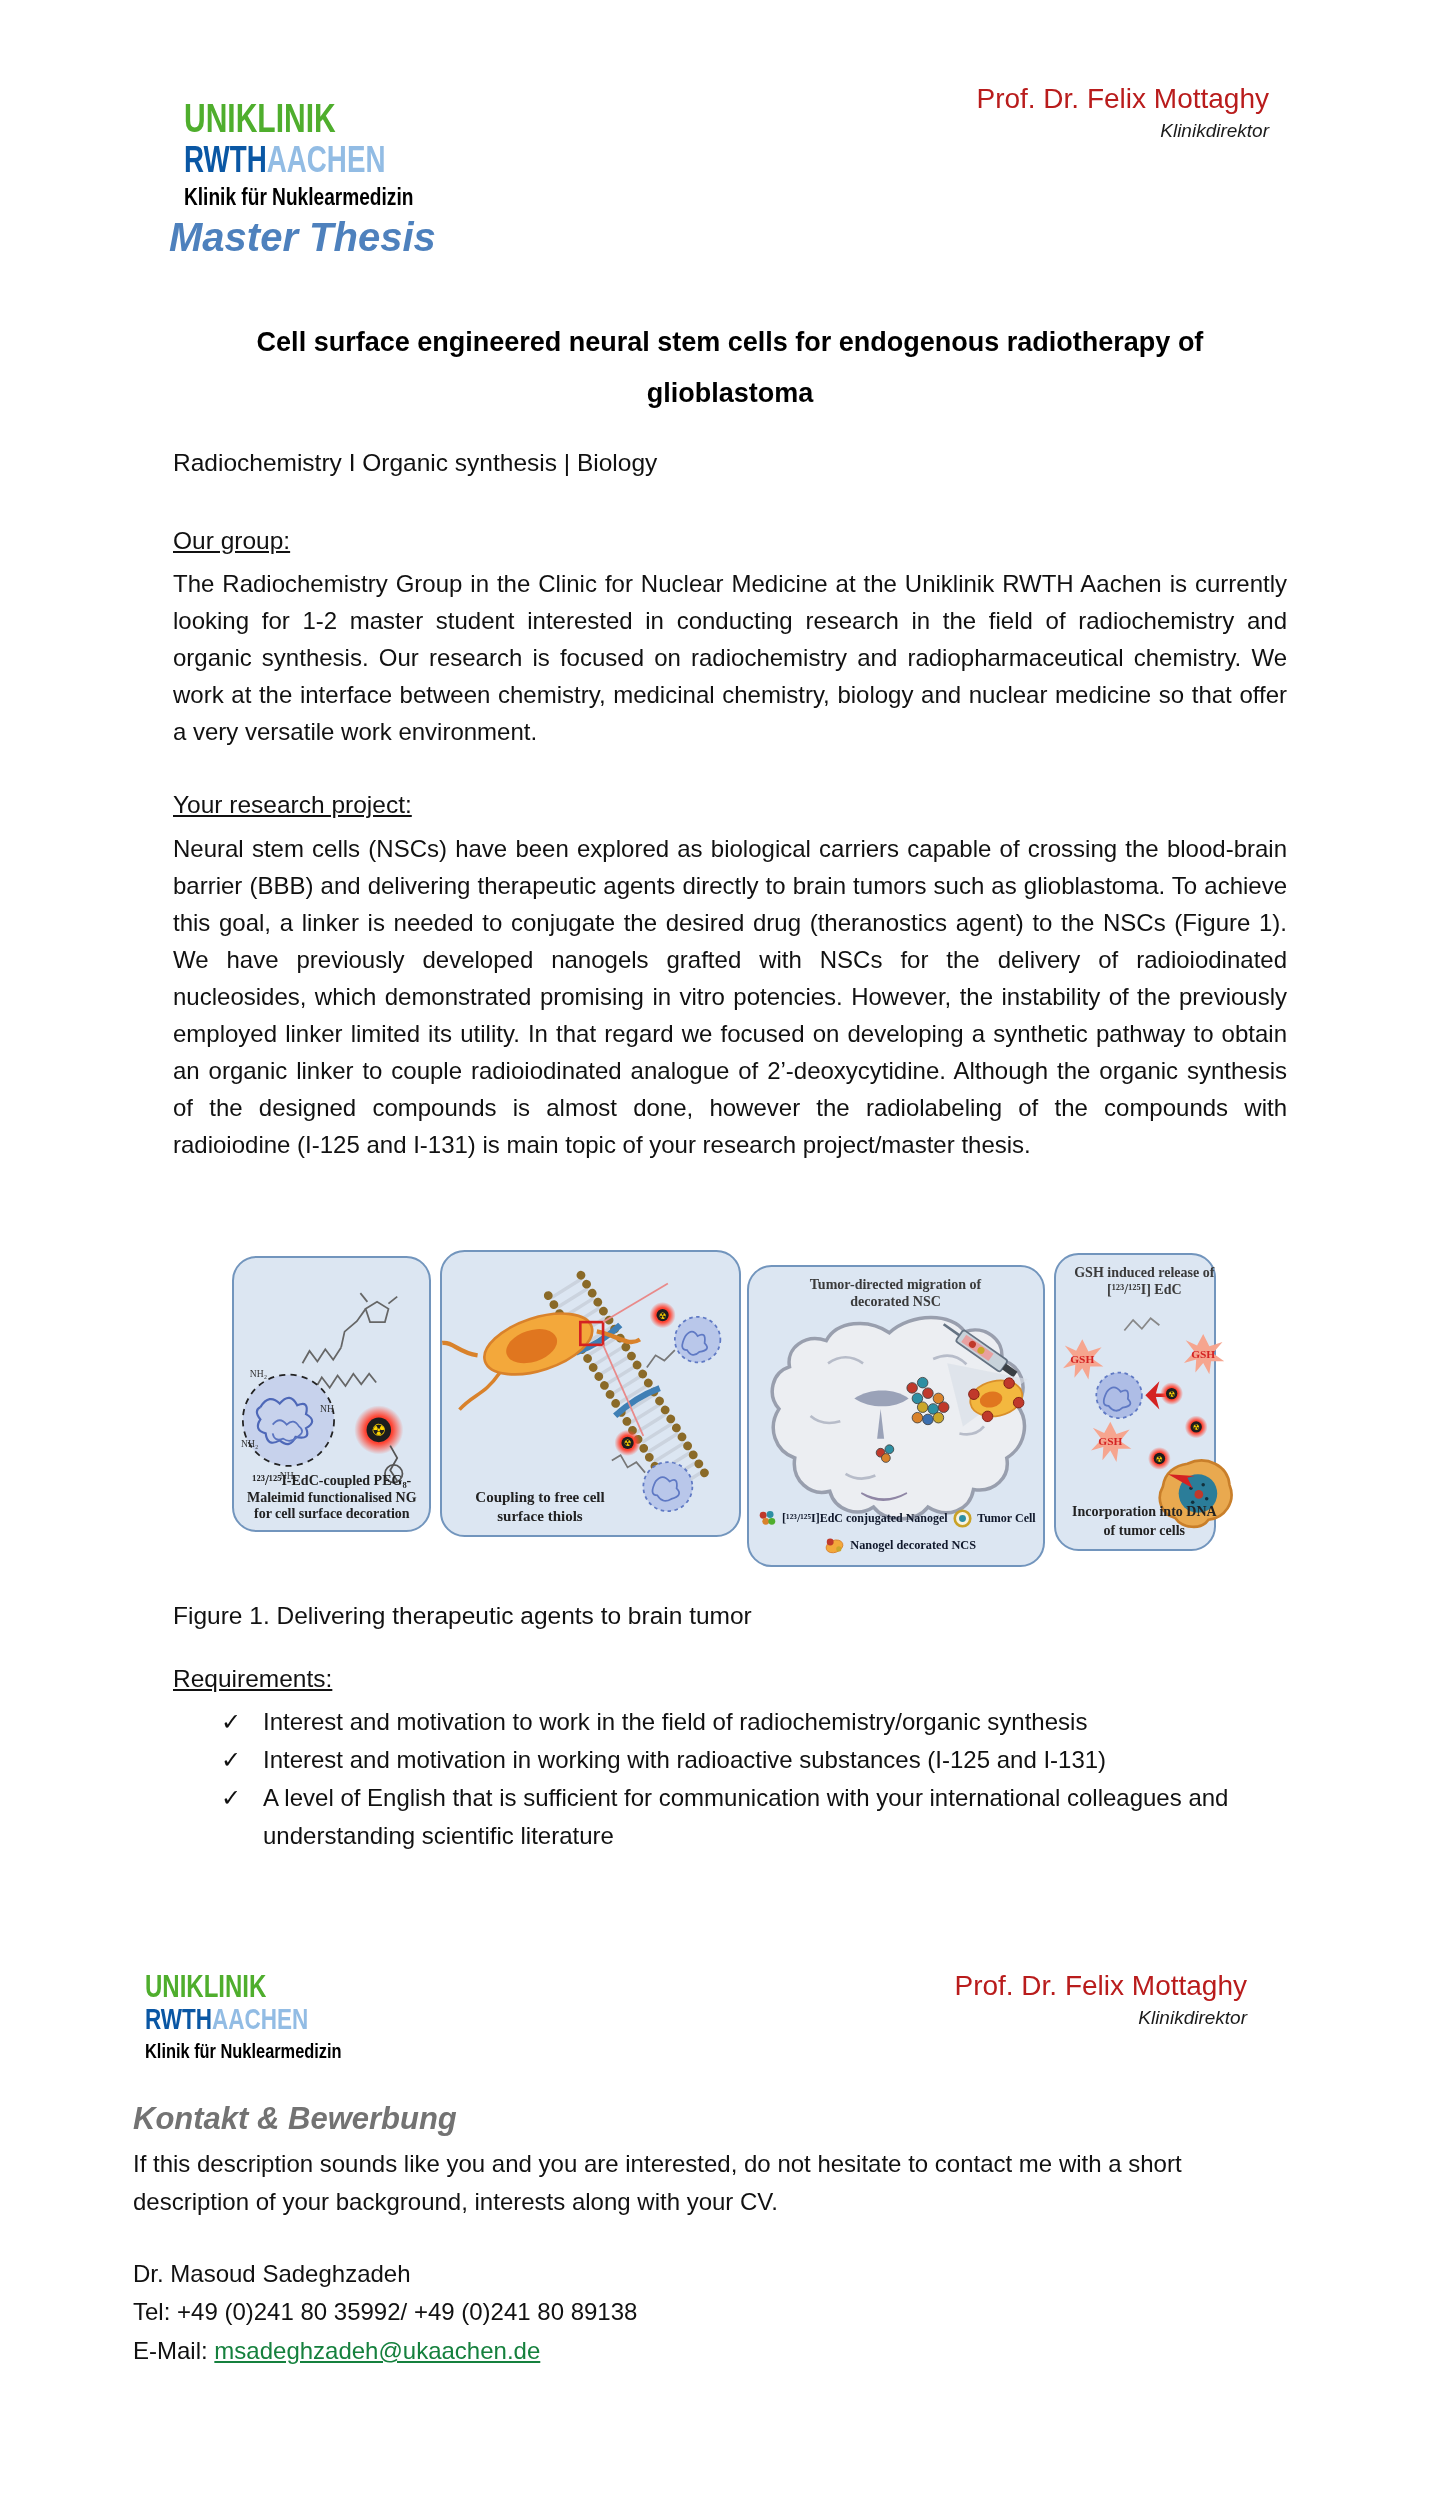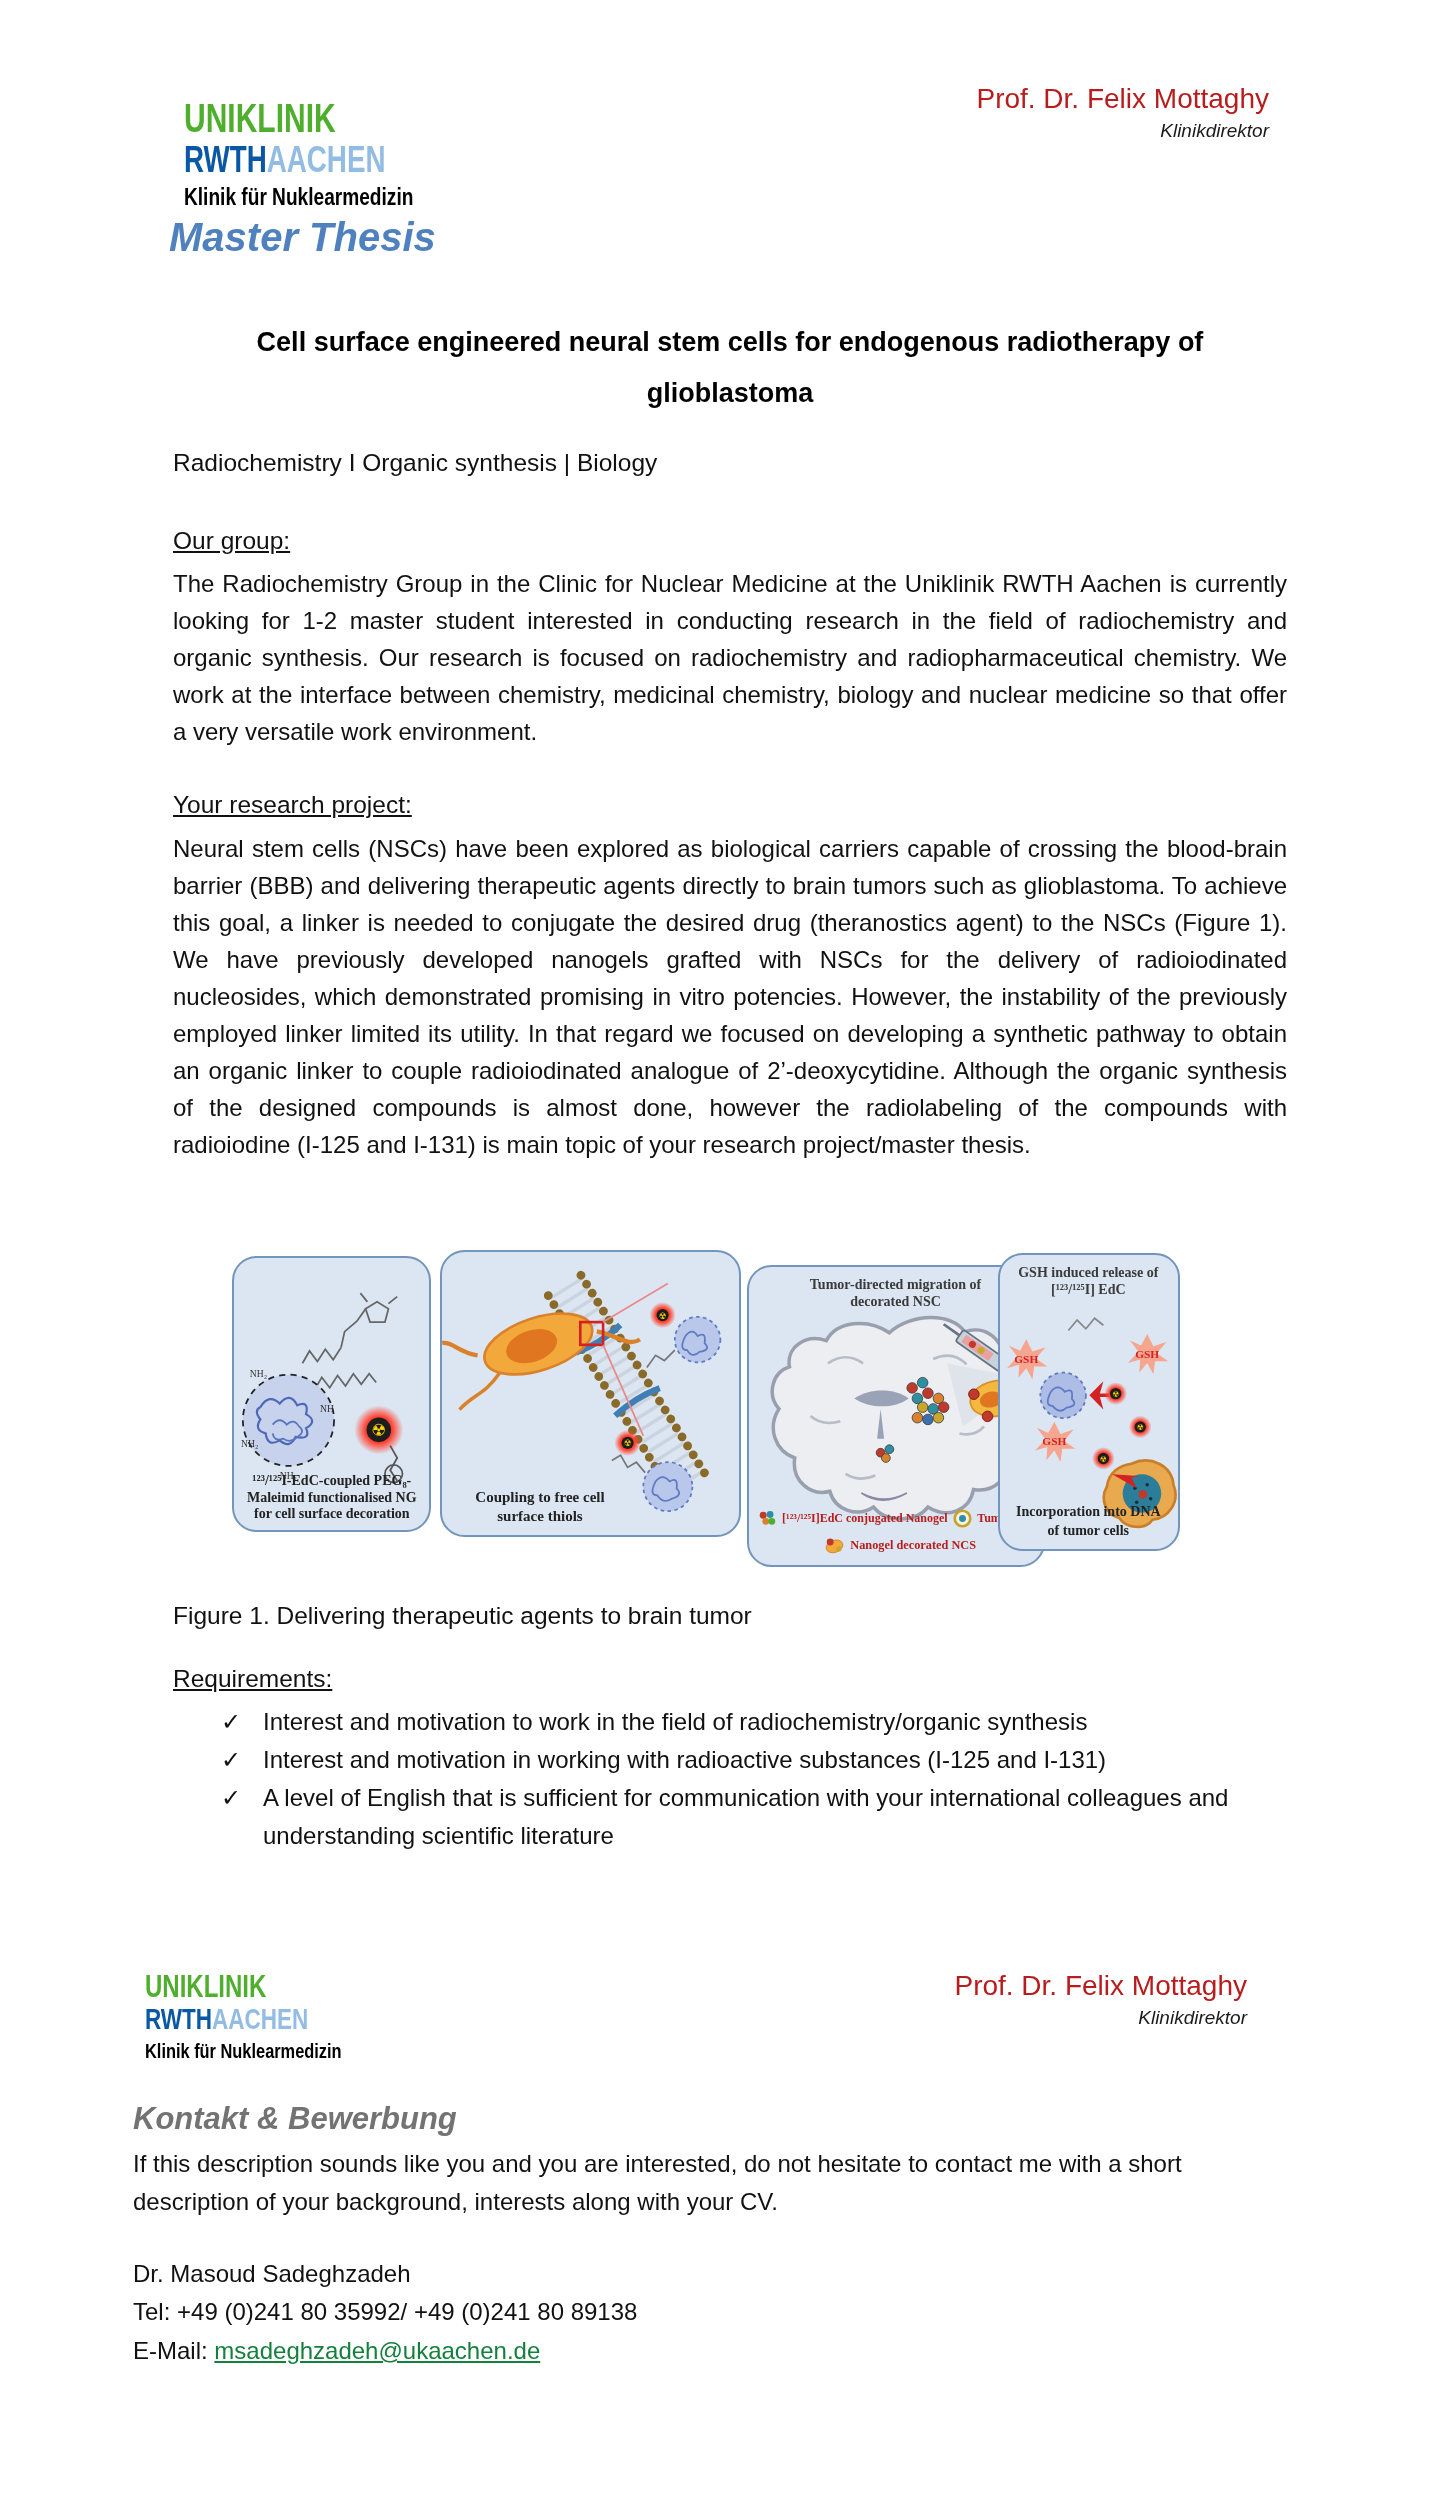--- a/index.html
+++ b/index.html
@@ -24,21 +24,21 @@
   .fields{font-size:24.5px;color:#111;}
 
   .sec-head{font-size:24.5px;color:#111;text-decoration:underline;}
   .body-text{font-size:24px;line-height:37px;color:#111;text-align:justify;}
   .body-left{font-size:24px;line-height:38px;color:#111;}
 
   
   .panel{position:absolute;background:#dce6f2;border:2.6px solid #7295bd;border-radius:24.5px;box-sizing:border-box;}
   .panel svg{position:absolute;left:0;top:0;}
   .pcap{position:absolute;font-family:"Liberation Serif",serif;font-weight:bold;color:#222;text-align:center;}
-  .legend-row{position:absolute;display:flex;align-items:center;gap:5.3px;font-family:"Liberation Serif",serif;font-weight:bold;color:#b91c1c;}
+  .legend-row{position:absolute;display:flex;align-items:center;gap:5.3px;font-family:"Liberation Serif",serif;font-weight:bold;color:#0f172a;}
   .legend-row svg{position:static;}
 
   .fig-caption{font-size:24.5px;color:#111;}
 
   .req-item{display:flex;align-items:flex-start;font-size:24px;line-height:38px;color:#111;}
   .req-check{width:42px;flex:0 0 42px;}
 
   .contact-head{font-size:31px;font-weight:bold;font-style:italic;color:#737373;white-space:nowrap;}
   .link{color:#15803d;text-decoration:underline;cursor:pointer;}
 </style>
@@ -226,21 +226,21 @@
     <div class="legend-row" style="left:75px;bottom:10.5px;font-size:12.3px;justify-content:center;">
       <svg width="21" height="19" viewBox="0 0 24 22">
         <ellipse cx="12" cy="12" rx="10" ry="7" fill="#f3a83b" stroke="#d9822b" transform="rotate(-20 12 12)"></ellipse>
         <circle cx="7" cy="7" r="4" fill="#c0392b"></circle>
           <circle cx="17" cy="15" r="3" fill="#caa62a"></circle>
       </svg>
       <span>Nanogel decorated NCS</span>
     </div>
   </div>
 
-  <div class="panel" style="left:998px;top:1253px;width:182px;height:298px;">
+  <div class="panel" style="left:1054px;top:1253px;width:162px;height:298px;">
     <div class="pcap" style="left:12.3px;top:8.8px;width:152px;font-size:14px;line-height:17.5px;color:#3a3a3a;">GSH induced release of [¹²³/¹²⁵I] EdC</div>
     <svg width="177" height="293" viewBox="0 0 202 334">
       <defs>
         <radialGradient id="rg4">
             <stop offset="0%" stop-color="#ff2a1a"></stop>
             <stop offset="55%" stop-color="#ff4433"></stop>
             <stop offset="100%" stop-color="#ff443300"></stop>
           </radialGradient>
       </defs>
 

